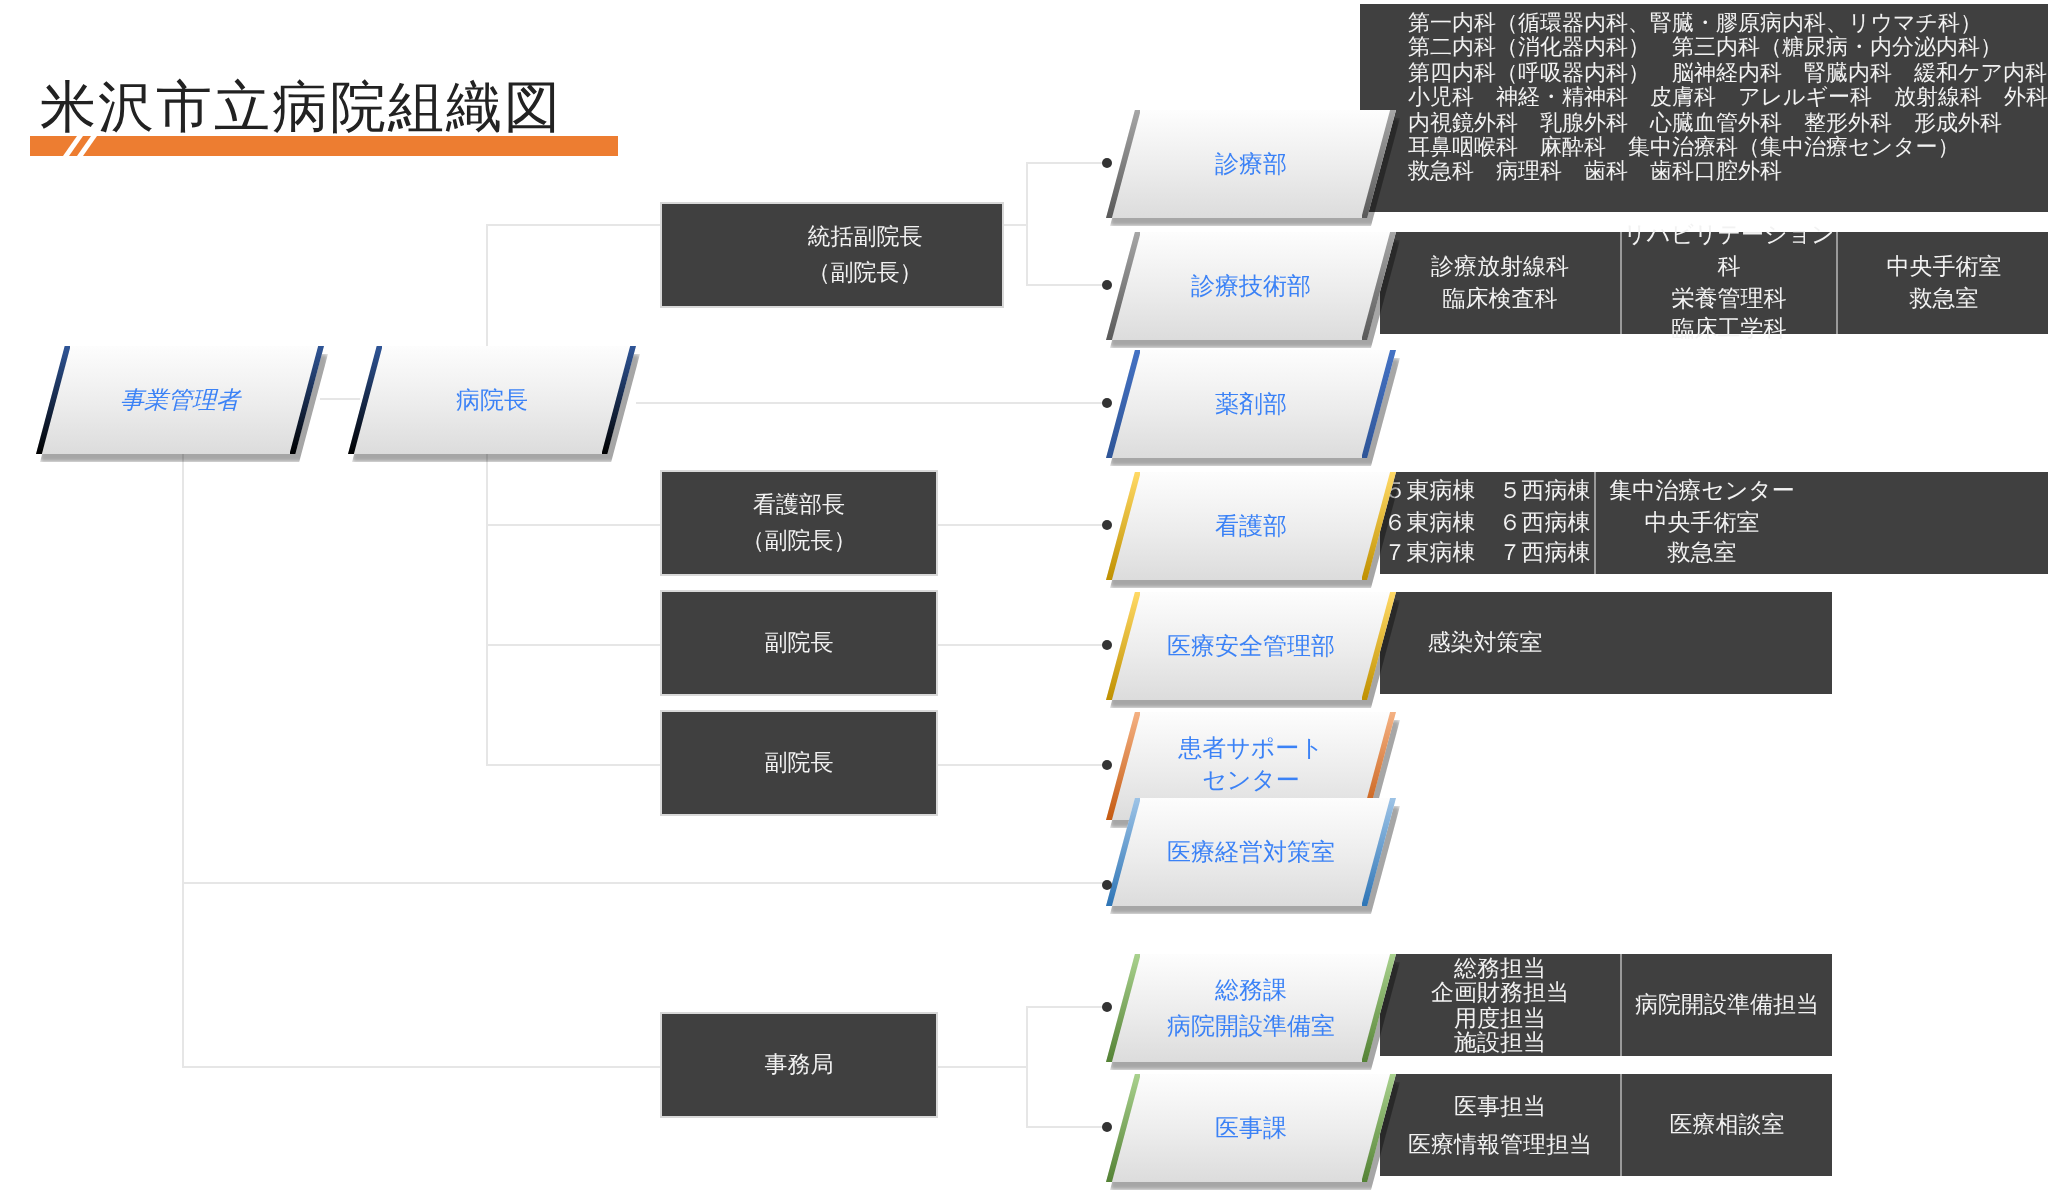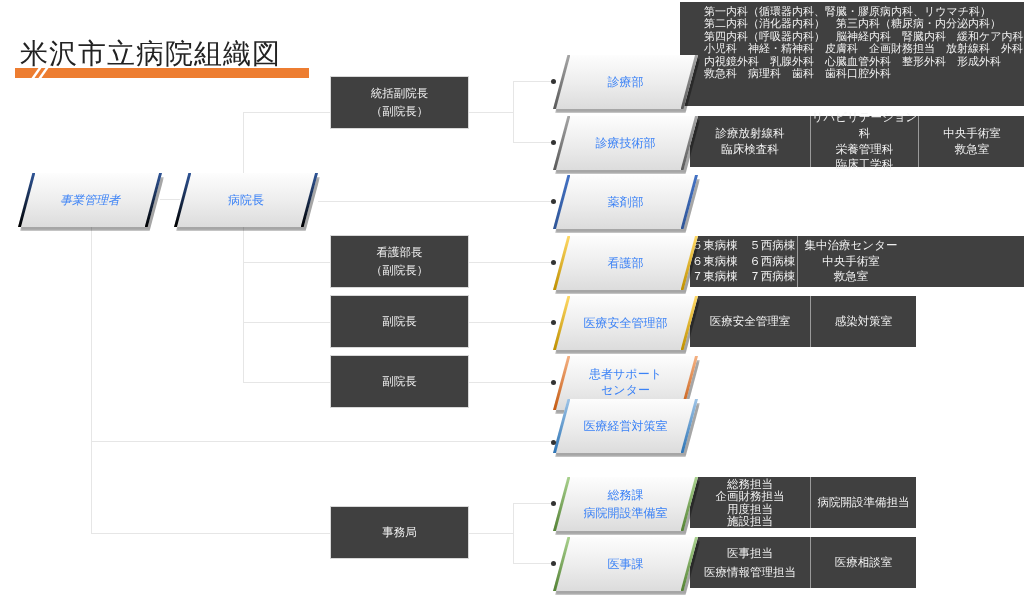--- a/index.html
+++ b/index.html
@@ -89,34 +89,35 @@
   <div class="label">事業管理者</div>
 </div>
 <div class="pbox" style="left:174px;top:173px;width:144px;">
   <div class="shadow"></div>
     <div class="body"></div>
   <div class="edge-l" style="background:linear-gradient(180deg,#2F5597,#000)"></div>
   <div class="edge-r" style="background:linear-gradient(180deg,#2F5597,#000)"></div>
   <div class="label">病院長</div>
 </div>
 
-<div class="dbox" style="left:331px;top:77px;width:137px;height:51px;">統括副院長
+<div class="dbox" style="left:331px;top:102px;width:137px;height:51px;padding-left:33px;">統括副院長
 （副院長）</div>
 <div class="dbox" style="left:331px;top:236px;width:137px;height:51px;">看護部長
 （副院長）</div>
 <div class="dbox" style="left:331px;top:296px;width:137px;height:51px;">副院長</div>
 <div class="dbox" style="left:331px;top:356px;width:137px;height:51px;">副院長</div>
 <div class="dbox" style="left:331px;top:507px;width:137px;height:51px;">事務局</div>
 
 <div class="bigpanel">
   <div>第一内科（循環器内科、腎臓・膠原病内科、リウマチ科）</div>
   <div>第二内科（消化器内科）　第三内科（糖尿病・内分泌内科）</div>
   <div>第四内科（呼吸器内科）　脳神経内科　腎臓内科　緩和ケア内科</div>
-  <div>小児科　神経・精神科　皮膚科　企画財務担当　放射線科　外科</div>
+  <div>小児科　神経・精神科　皮膚科　アレルギー科　放射線科　外科</div>
   <div>内視鏡外科　乳腺外科　心臓血管外科　整形外科　形成外科</div>
+  <div>耳鼻咽喉科　麻酔科　集中治療科（集中治療センター）</div>
   <div>救急科　病理科　歯科　歯科口腔外科</div>
 </div>
 <div class="pbox" style="left:553px;top:55px;width:145px;">
   <div class="shadow"></div>
     <div class="body"></div>
   <div class="edge-l" style="background:linear-gradient(180deg,#A6A6A6,#595959)"></div>
   <div class="edge-r" style="background:linear-gradient(180deg,#A6A6A6,#595959)"></div>
   <div class="label">診療部</div>
 </div>
 <div class="dot" style="left:551px;top:79px;"></div>
@@ -159,21 +160,20 @@
 <div class="pbox" style="left:553px;top:236px;width:145px;">
   <div class="shadow"></div>
     <div class="body"></div>
   <div class="edge-l" style="background:linear-gradient(180deg,#FFD966,#BF9000)"></div>
   <div class="edge-r" style="background:linear-gradient(180deg,#FFD966,#BF9000)"></div>
   <div class="label">看護部</div>
 </div>
 <div class="dot" style="left:551px;top:260px;"></div>
 
 <div class="panel" style="left:690px;top:296px;width:226px;height:51px;">
-  <div class="cell" style="width:120px">医療安全管理室</div>
   <div class="cell" style="width:105px">感染対策室</div>
 </div>
 <div class="pbox" style="left:553px;top:296px;width:145px;">
   <div class="shadow"></div>
     <div class="body"></div>
   <div class="edge-l" style="background:linear-gradient(180deg,#FFD966,#BF9000)"></div>
   <div class="edge-r" style="background:linear-gradient(180deg,#FFD966,#BF9000)"></div>
   <div class="label">医療安全管理部</div>
 </div>
 <div class="dot" style="left:551px;top:320px;"></div>

